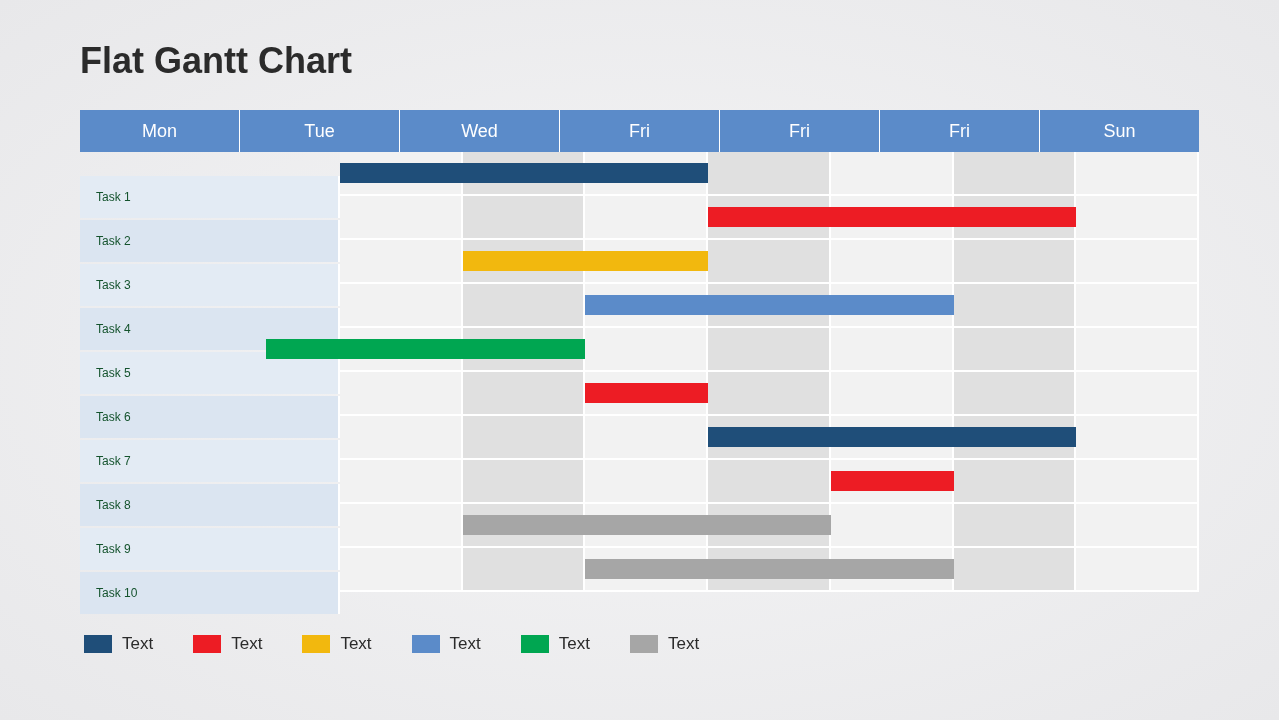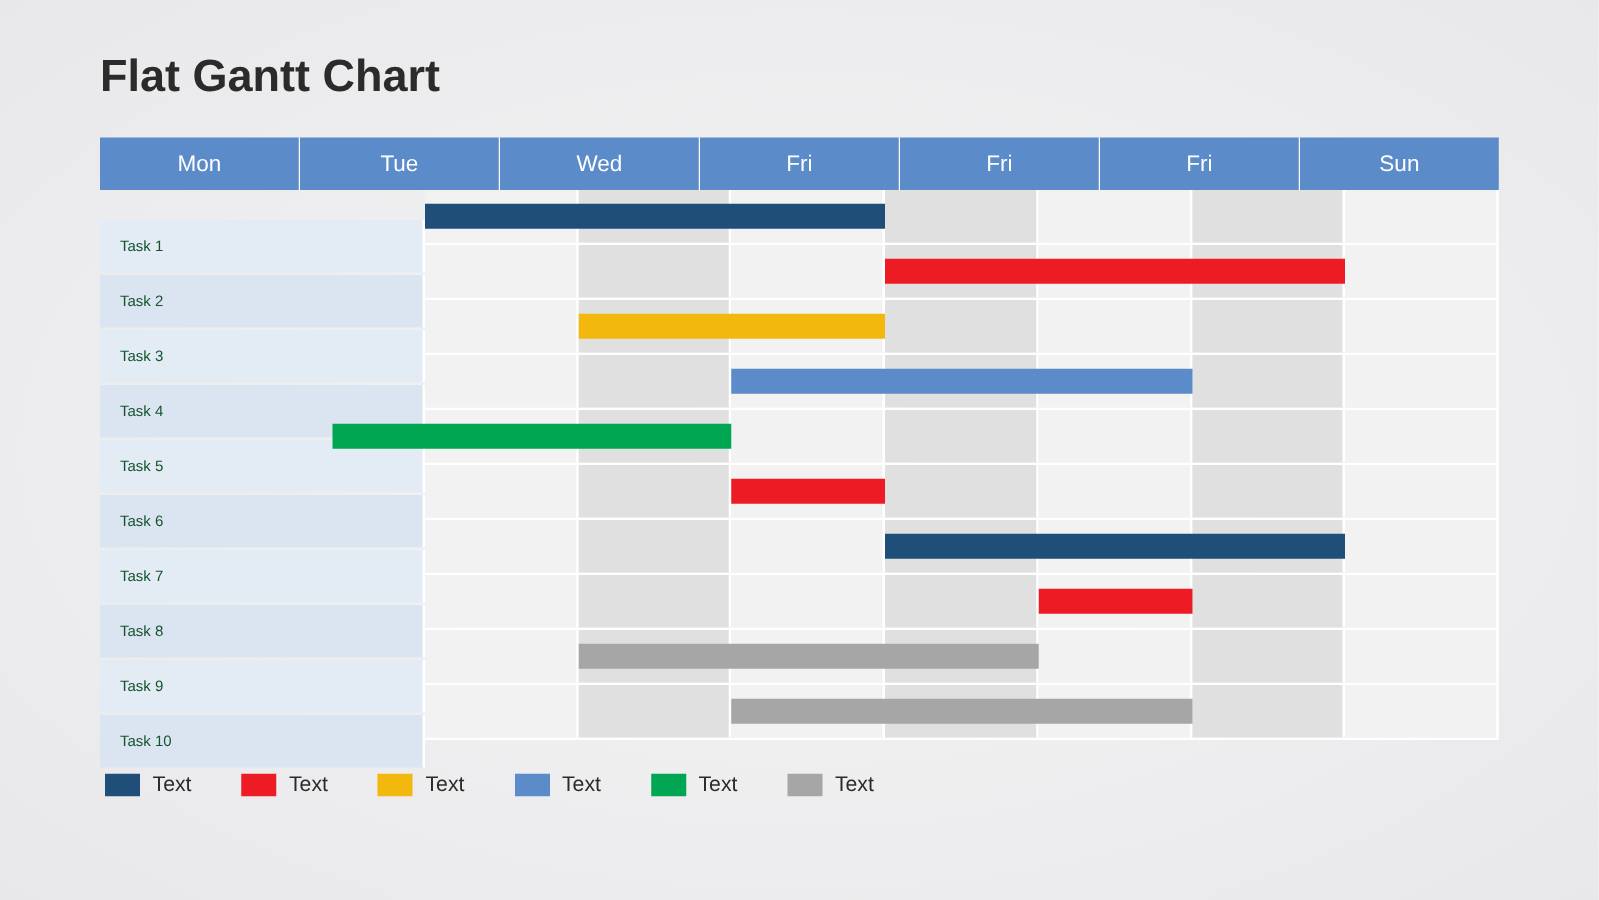--- a/index.html
+++ b/index.html
@@ -87,21 +87,21 @@
   .bar {
     position: absolute;
     height: 20px;
     top: 50%;
     transform: translateY(-50%);
   }
 
   .legend {
     display: flex;
     gap: 40px;
-    margin-top: 26px;
+    margin-top: 42px;
     align-items: center;
     padding-left: 4px;
   }
   .legend-item {
     display: flex;
     align-items: center;
     gap: 10px;
     font-size: 17px;
     color: #2b2b2b;
   }

